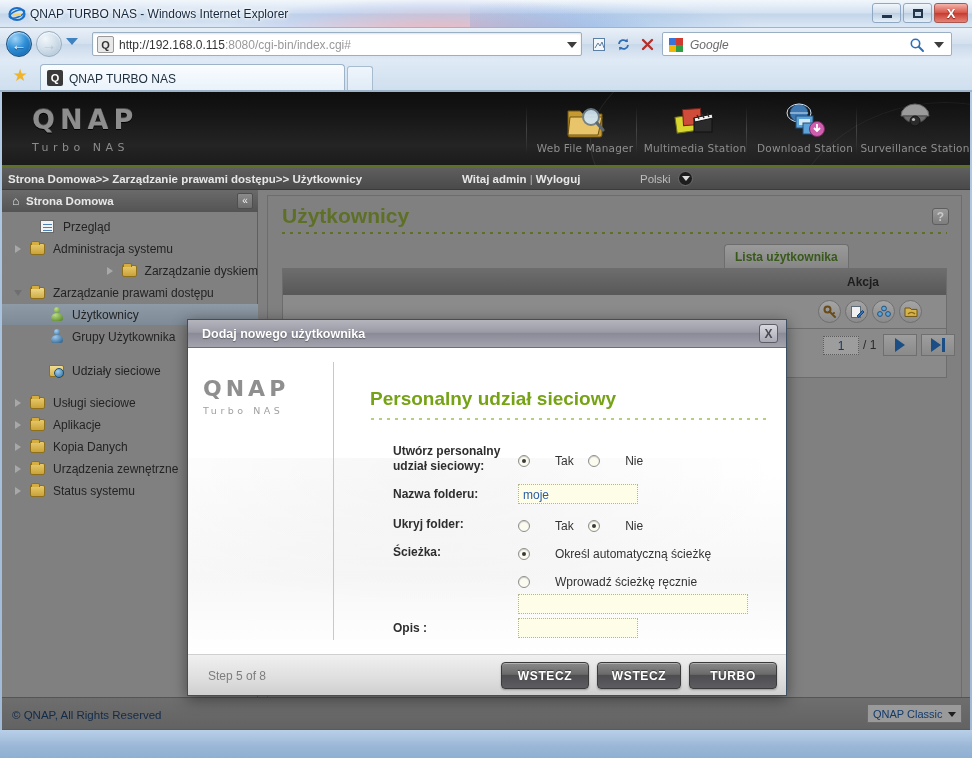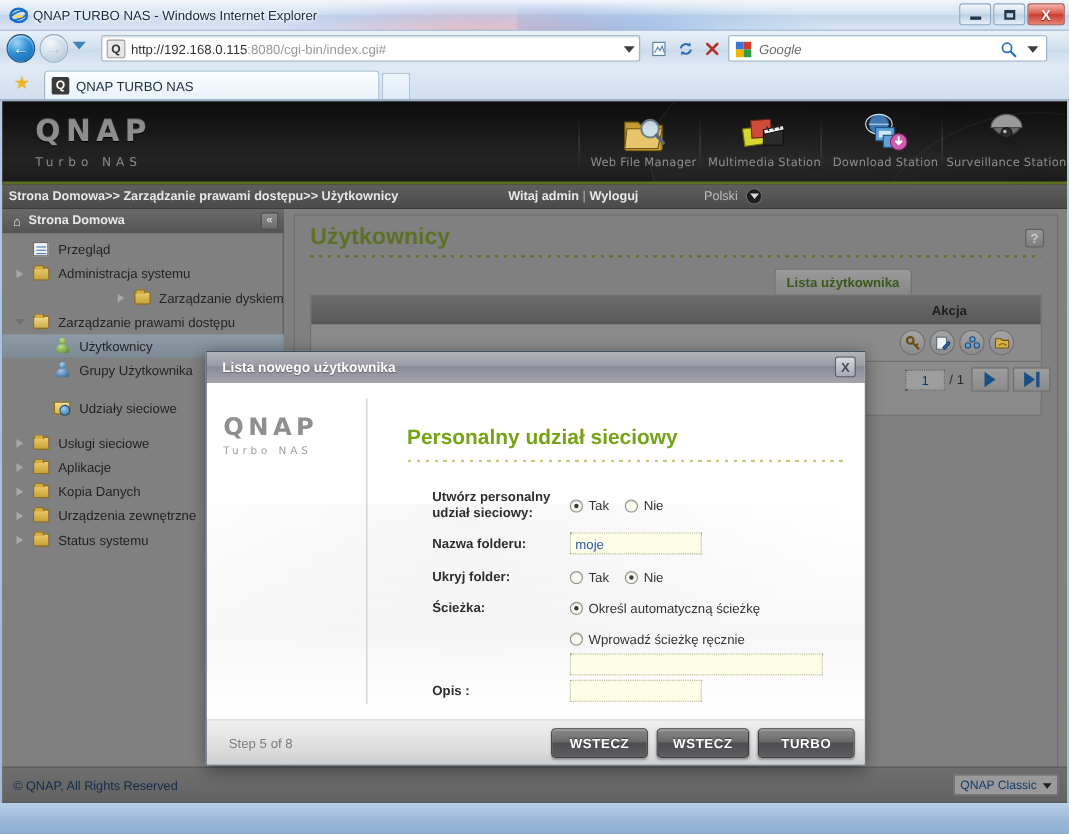--- a/index.html
+++ b/index.html
@@ -309,21 +309,21 @@
   #dlg-heading { position:absolute; left:182px; top:40px; font-size:19px; font-weight:bold;
      color:#76a316; white-space:nowrap;}
   #dlg-heading-dots { position:absolute; left:183px; top:70px; width:400px; height:2px;
      background: repeating-linear-gradient(90deg,#b5cf7a 0 3px, transparent 3px 8px);}
 
   .frow { position:absolute; left:0; width:598px; }
   .flabel { position:absolute; left:205px; font-size:12px; font-weight:bold; color:#2e2e2e;
      line-height:15px;}
   .fctl { position:absolute; left:330px; }
 
-  .radio { display:inline-flex; align-items:center; cursor:pointer; vertical-align:middle;}
+  .radio { display:inline-flex; align-items:center; cursor:pointer; vertical-align:middle;gap:20px;}
   .radio .dot { width:12px; height:12px; border-radius:50%; border:1px solid #8e8e8e;
      background:#fbfbf0; display:inline-block; position:relative;
      box-shadow: inset 0 1px 1px rgba(0,0,0,.18);}
   .radio.on .dot:after { content:""; position:absolute; left:3px; top:3px;
      width:4px; height:4px; border-radius:50%; background:#3a3a3a;}
   .radio .rl { margin-left:5px; font-size:12px; color:#333; white-space:nowrap;}
 
   .textin { background:#fdfde8; border:1px dotted #b5b58f; height:20px;
      font-size:12px; color:#2a5ca8; padding:0 4px; line-height:20px;
      font-family:"Liberation Sans", sans-serif; cursor:text;}
@@ -527,21 +527,21 @@
         </div>
     </div>
 
     <div id="sidebar">
       <div id="sidebar-head">
         <div id="sb-home-icon">⌂</div>
         <div id="sb-home-label">Strona Domowa</div>
         <div id="sb-collapse">«</div>
       </div>
 
-      <div class="sbitem" style="top:26px;">
+      <div class="sbitem" style="top:26px;padding-left:10px;">
         <span class="tw"></span>
         <span class="ic">
             <span class="pagico"></span>
           </span>
         <span class="lbl">Przegląd</span>
       </div>
 
       <div class="sbitem" style="top:48px;">
         <span class="tw">
             <i></i>
@@ -654,21 +654,21 @@
       </div>
     </div>
 
     <div id="content">
       <div id="content-inner">
         <div id="page-title">Użytkownicy</div>
         <div id="help-btn">?</div>
         <div id="title-dots"></div>
 
         <div id="tabpane">
-          <div class="ctab" style="left:422px;text-align:right;">
+          <div class="ctab" style="left:442px;text-align:right;">
             <span>Lista użytkownika</span>
           </div>
         </div>
 
         <div id="table-wrap">
           <div id="table-head">
             <div class="th" style="left:500px; width:160px;">Akcja</div>
           </div>
           <div id="table-row1">
             <div class="actbtn" style="left:535px;">
@@ -716,21 +716,21 @@
       <div id="copyright">© QNAP, All Rights Reserved</div>
       <div id="theme-sel">
         <div class="t">QNAP Classic</div>
         <div class="c"></div>
       </div>
     </div>
     <div id="viewport-bottomedge"></div>
 
     <div id="modal">
       <div id="modal-title">
-        <div id="modal-title-text">Lista nowego użytkownika</div>
+        <div id="modal-title-text">Dodaj nowego użytkownika</div>
         <div id="modal-close">X</div>
       </div>
 
       <div id="modal-body">
         <div id="modal-body-sheen"></div>
 
         <div id="dlg-logo">
           <div class="big">QNAP</div>
           <div class="small">Turbo NAS</div>
         </div>

